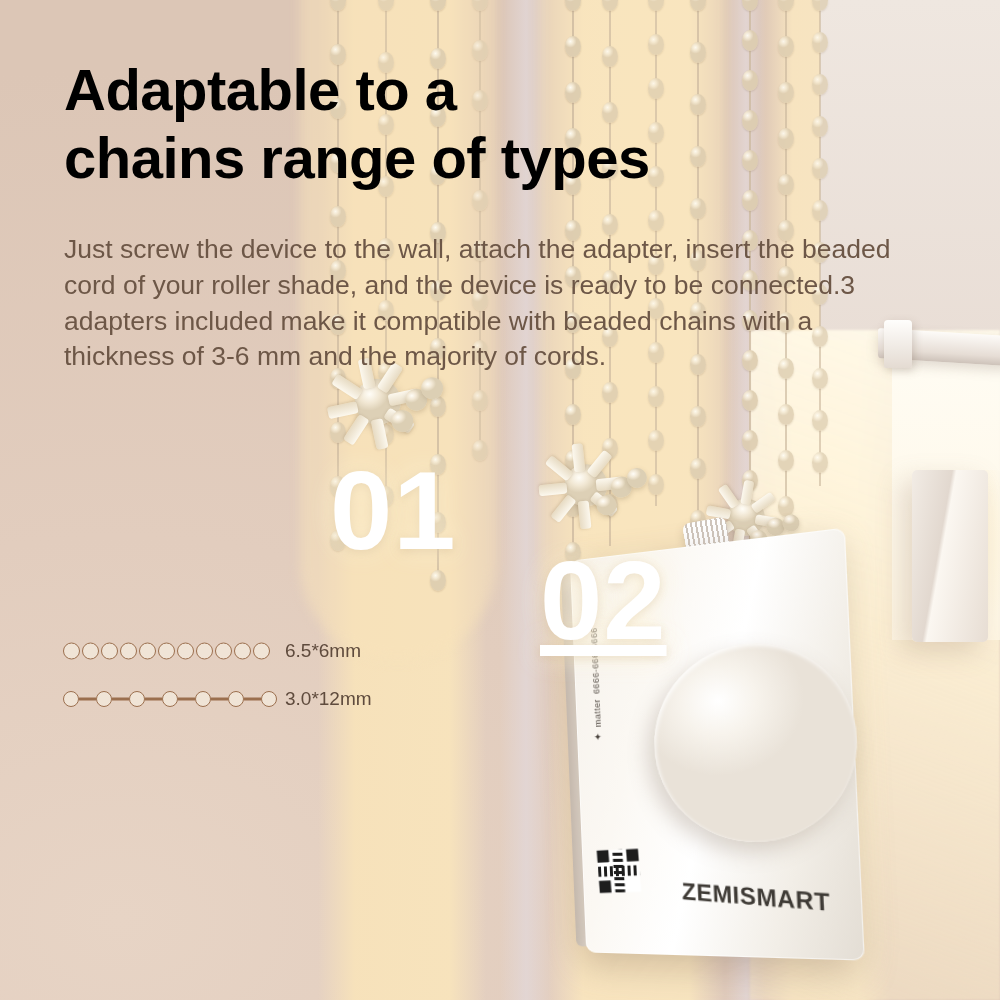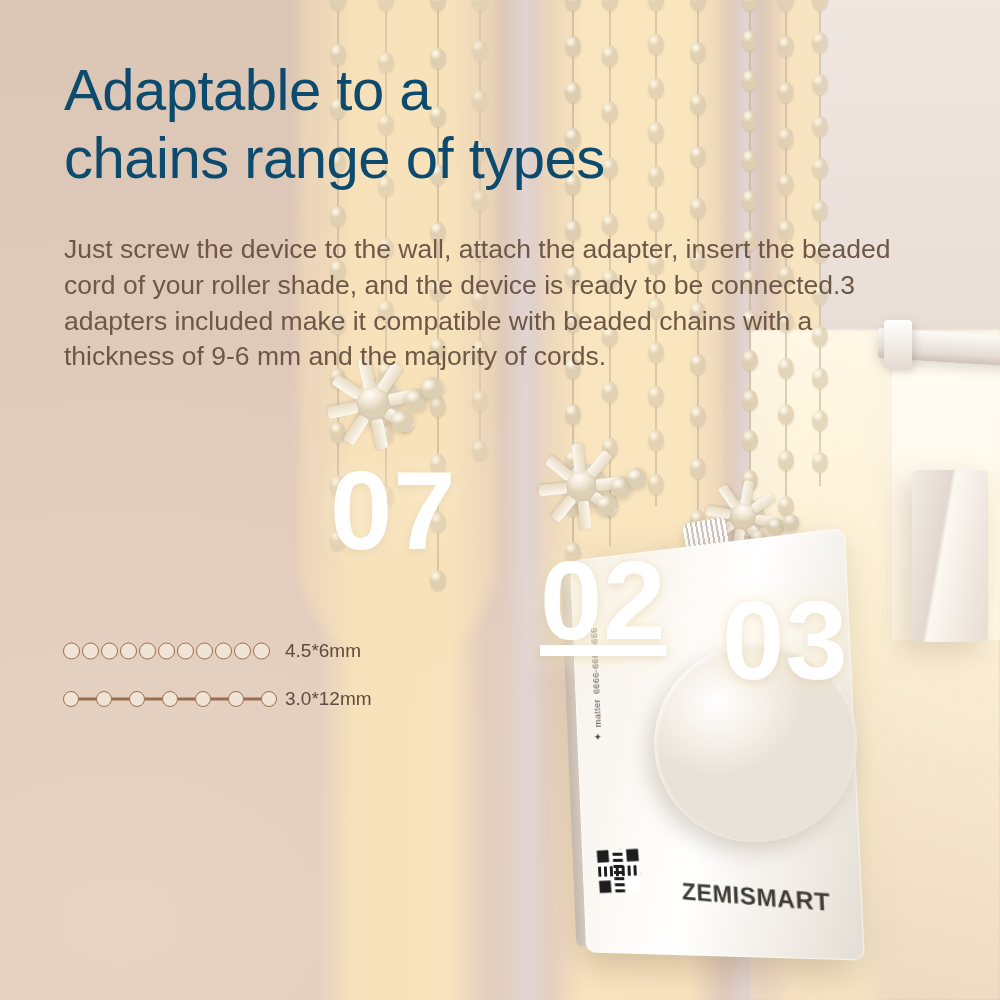--- a/index.html
+++ b/index.html
@@ -191,22 +191,22 @@
     position:absolute; left:96px; top:322px;
     font-size:23px; font-weight:700; letter-spacing:.5px;
     color:#3e3a35;
     transform:skewY(4deg) scaleX(.96);
   }
 
   
   .headline{
     position:absolute; left:64px; top:56px;
     width:680px;
-    font-size:58px; line-height:1.18; font-weight:400;
-    color:#0c4a6e; letter-spacing:-.5px;
+    font-size:58px; line-height:1.18; font-weight:700;
+    color:#000000; letter-spacing:-.5px;
   }
   .headline div{ white-space:nowrap; }
   .subcopy{
     position:absolute; left:64px; top:232px; width:856px;
     font-size:26.5px; line-height:1.35; font-weight:400;
     color:#6d5747;
   }
 
   
   .numeral{
@@ -478,47 +478,46 @@
       <div class="matter-line">
         <span class="matter-star">✦</span>
         <span>matter</span>
         <span>6666-666-6666</span>
       </div>
       <div class="qr"></div>
       <div class="brandmark">ZEMISMART</div>
     </div>
   </div>
 
-  <div class="numeral n1">07</div>
+  <div class="numeral n1">01</div>
   <div class="numeral n2">02</div>
-  <div class="numeral n3">03</div>
 
   <div class="headline">
     <div>Adaptable to a</div>
     <div>chains range of types</div>
   </div>
-  <div class="subcopy">Just screw the device to the wall, attach the adapter, insert the beaded cord of your roller shade, and the device is ready to be connected.3 adapters included make it compatible with beaded chains with a thickness of 9-6 mm and the majority of cords.</div>
+  <div class="subcopy">Just screw the device to the wall, attach the adapter, insert the beaded cord of your roller shade, and the device is ready to be connected.3 adapters included make it compatible with beaded chains with a thickness of 3-6 mm and the majority of cords.</div>
 
   <div class="compat">
     <div id="compat-rows">
         <div class="compat-row">
           <div class="compat-art">
             <div class="lk" style="left: 0px; width: 17px; height: 17px; border-radius: 50%; border-color: rgb(155, 111, 78);"></div>
             <div class="lk" style="left: 19px; width: 17px; height: 17px; border-radius: 50%; border-color: rgb(155, 111, 78);"></div>
             <div class="lk" style="left: 38px; width: 17px; height: 17px; border-radius: 50%; border-color: rgb(155, 111, 78);"></div>
             <div class="lk" style="left: 57px; width: 17px; height: 17px; border-radius: 50%; border-color: rgb(155, 111, 78);"></div>
             <div class="lk" style="left: 76px; width: 17px; height: 17px; border-radius: 50%; border-color: rgb(155, 111, 78);"></div>
             <div class="lk" style="left: 95px; width: 17px; height: 17px; border-radius: 50%; border-color: rgb(155, 111, 78);"></div>
             <div class="lk" style="left: 114px; width: 17px; height: 17px; border-radius: 50%; border-color: rgb(155, 111, 78);"></div>
             <div class="lk" style="left: 133px; width: 17px; height: 17px; border-radius: 50%; border-color: rgb(155, 111, 78);"></div>
             <div class="lk" style="left: 152px; width: 17px; height: 17px; border-radius: 50%; border-color: rgb(155, 111, 78);"></div>
             <div class="lk" style="left: 171px; width: 17px; height: 17px; border-radius: 50%; border-color: rgb(155, 111, 78);"></div>
             <div class="lk" style="left: 190px; width: 17px; height: 17px; border-radius: 50%; border-color: rgb(155, 111, 78);"></div>
           </div>
-          <div class="compat-label">4.5*6mm</div>
+          <div class="compat-label">6.5*6mm</div>
         </div>
         <div class="compat-row">
           <div class="compat-art">
             <div class="lk" style="left: 0px; width: 16px; height: 16px; border-radius: 50%; border-color: rgb(155, 111, 78);"></div>
             <div class="bar" style="left: 16px; width: 17px;"></div>
             <div class="lk" style="left: 33px; width: 16px; height: 16px; border-radius: 50%; border-color: rgb(155, 111, 78);"></div>
             <div class="bar" style="left: 49px; width: 17px;"></div>
             <div class="lk" style="left: 66px; width: 16px; height: 16px; border-radius: 50%; border-color: rgb(155, 111, 78);"></div>
             <div class="bar" style="left: 82px; width: 17px;"></div>
             <div class="lk" style="left: 99px; width: 16px; height: 16px; border-radius: 50%; border-color: rgb(155, 111, 78);"></div>

